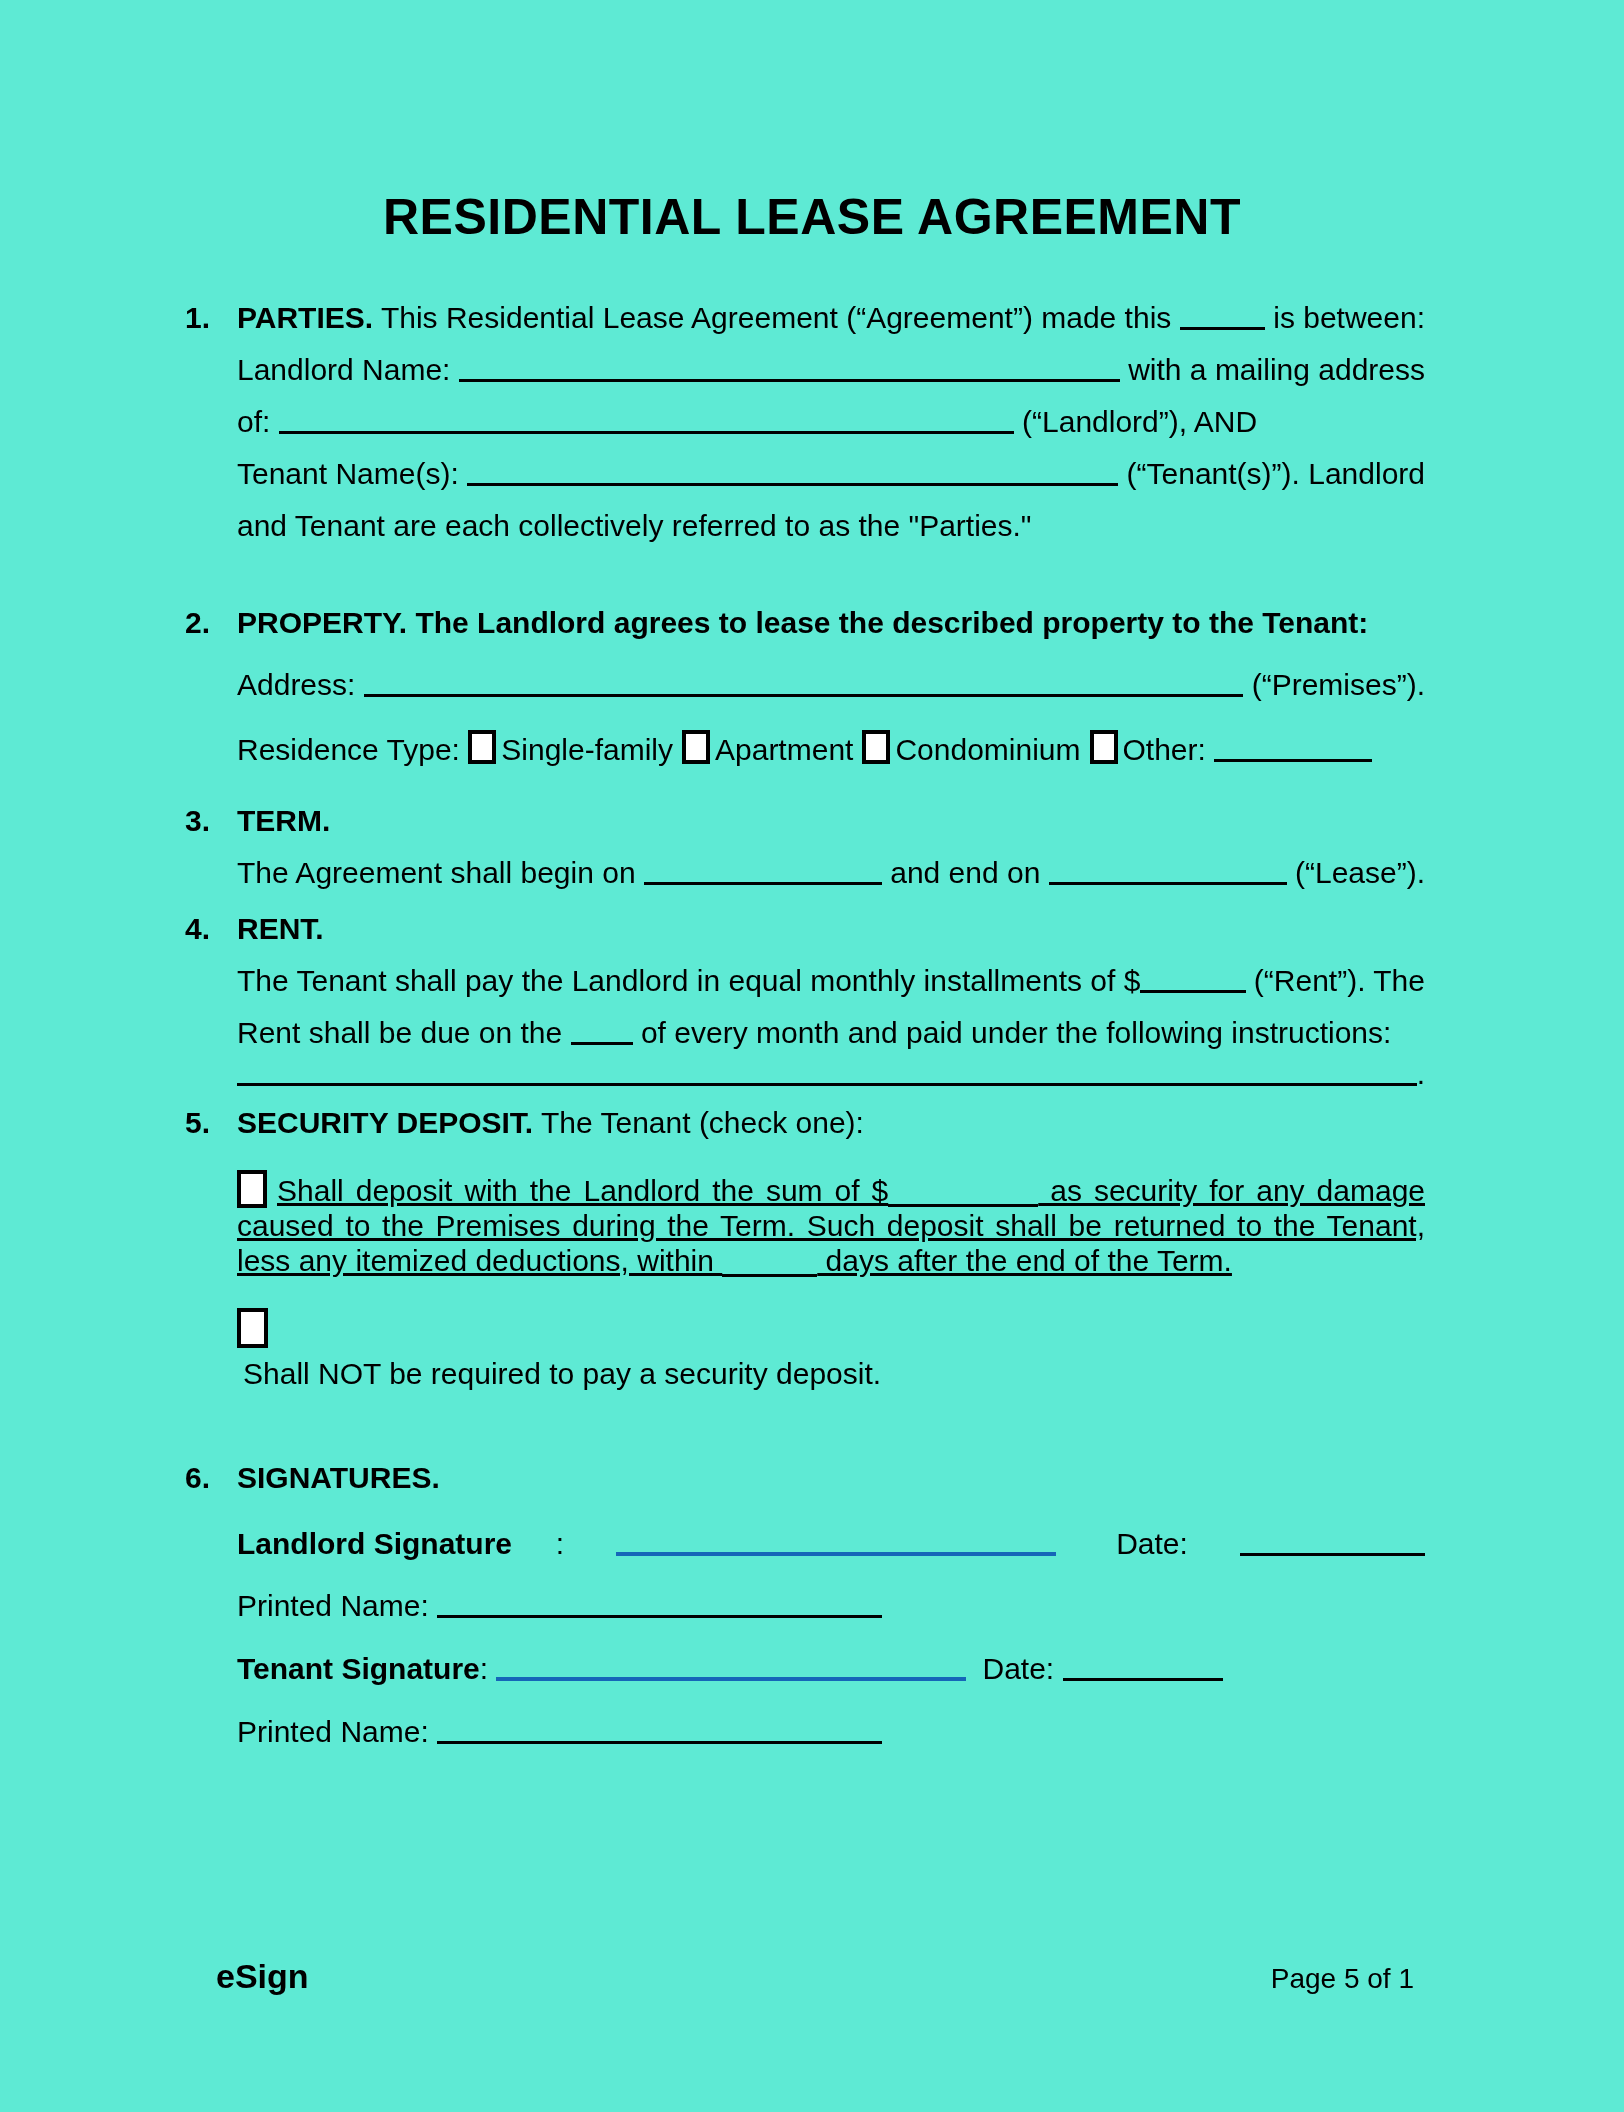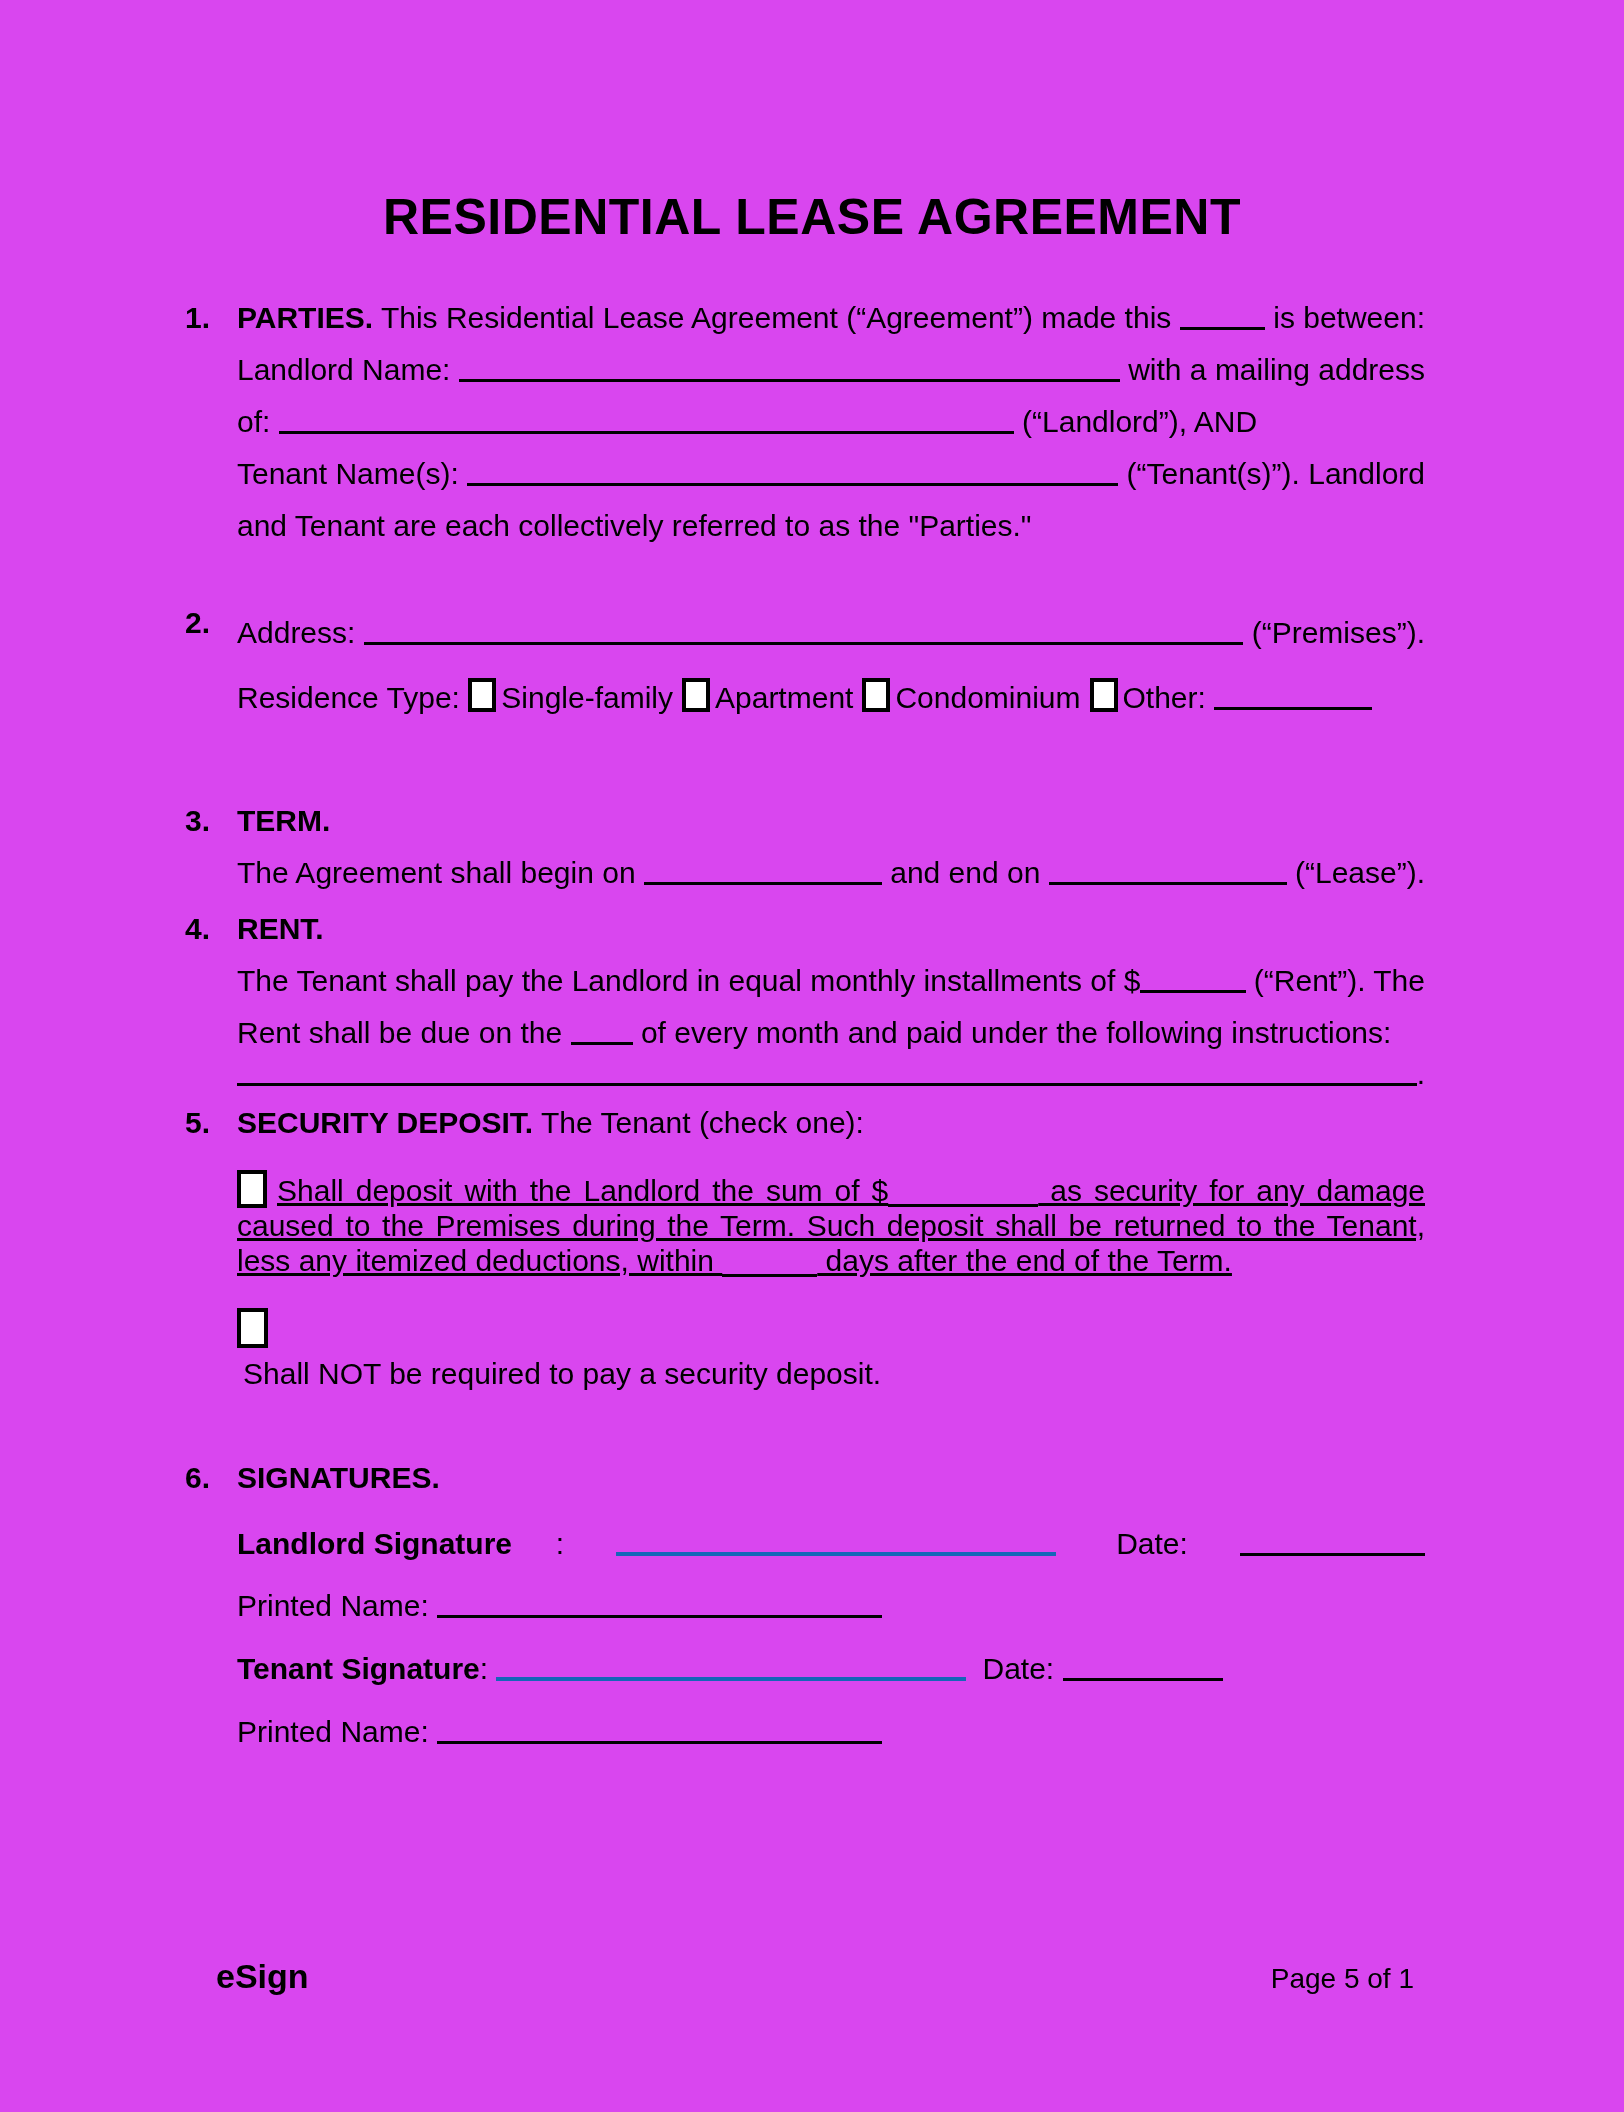--- a/index.html
+++ b/index.html
@@ -2,21 +2,21 @@
 <html style="--signature-line: #1566b8;"><head>
 <meta charset="utf-8">
 <style>
   * { box-sizing: border-box; margin: 0; padding: 0; }
   html, body { background: #ffffff; }
   body {
     width: 1624px; height: 2112px; position: relative;
     font-family: "Liberation Sans", "DejaVu Sans", sans-serif;
     color: #000;
   }
-  .page { position: absolute; inset: 0; background: #d946ef; overflow: hidden; }
+  .page { position: absolute; inset: 0; background: #5eead4; overflow: hidden; }
 
   .title {
     position: absolute; top: 188px; left: 0; width: 100%;
     text-align: center; font-size: 50px; font-weight: 700; letter-spacing: 0.5px;
   }
 
   .sec { position: absolute; left: 185px; width: 1240px; font-size: 30px; }
   .row { display: flex; }
   .num { width: 52px; flex: none; font-weight: 700; line-height: 52px; }
   .content { flex: 1; min-width: 0; }
@@ -107,20 +107,24 @@
           <span>and Tenant are each collectively referred to as the "Parties."</span>
         </div>
       </div>
     </div>
   </section>
 
   <section class="sec" style="top:597px">
     <div class="row">
       <span class="num">2.</span>
       <div class="content">
+        <div class="line">
+          <span class="b">PROPERTY.</span>
+            <span class="b"> The Landlord agrees to lease the described property to the Tenant:</span>
+        </div>
         <div class="line mt10">
           <span>Address: </span>
             <span class="blank flexfill"></span>
             <span> (“Premises”).</span>
         </div>
         <div class="line mt13">
           <span>Residence Type: </span>
             <span class="cb-sm" style="margin-left:0"></span>
             <span>Single-family</span>
             <span class="cb-sm"></span>

